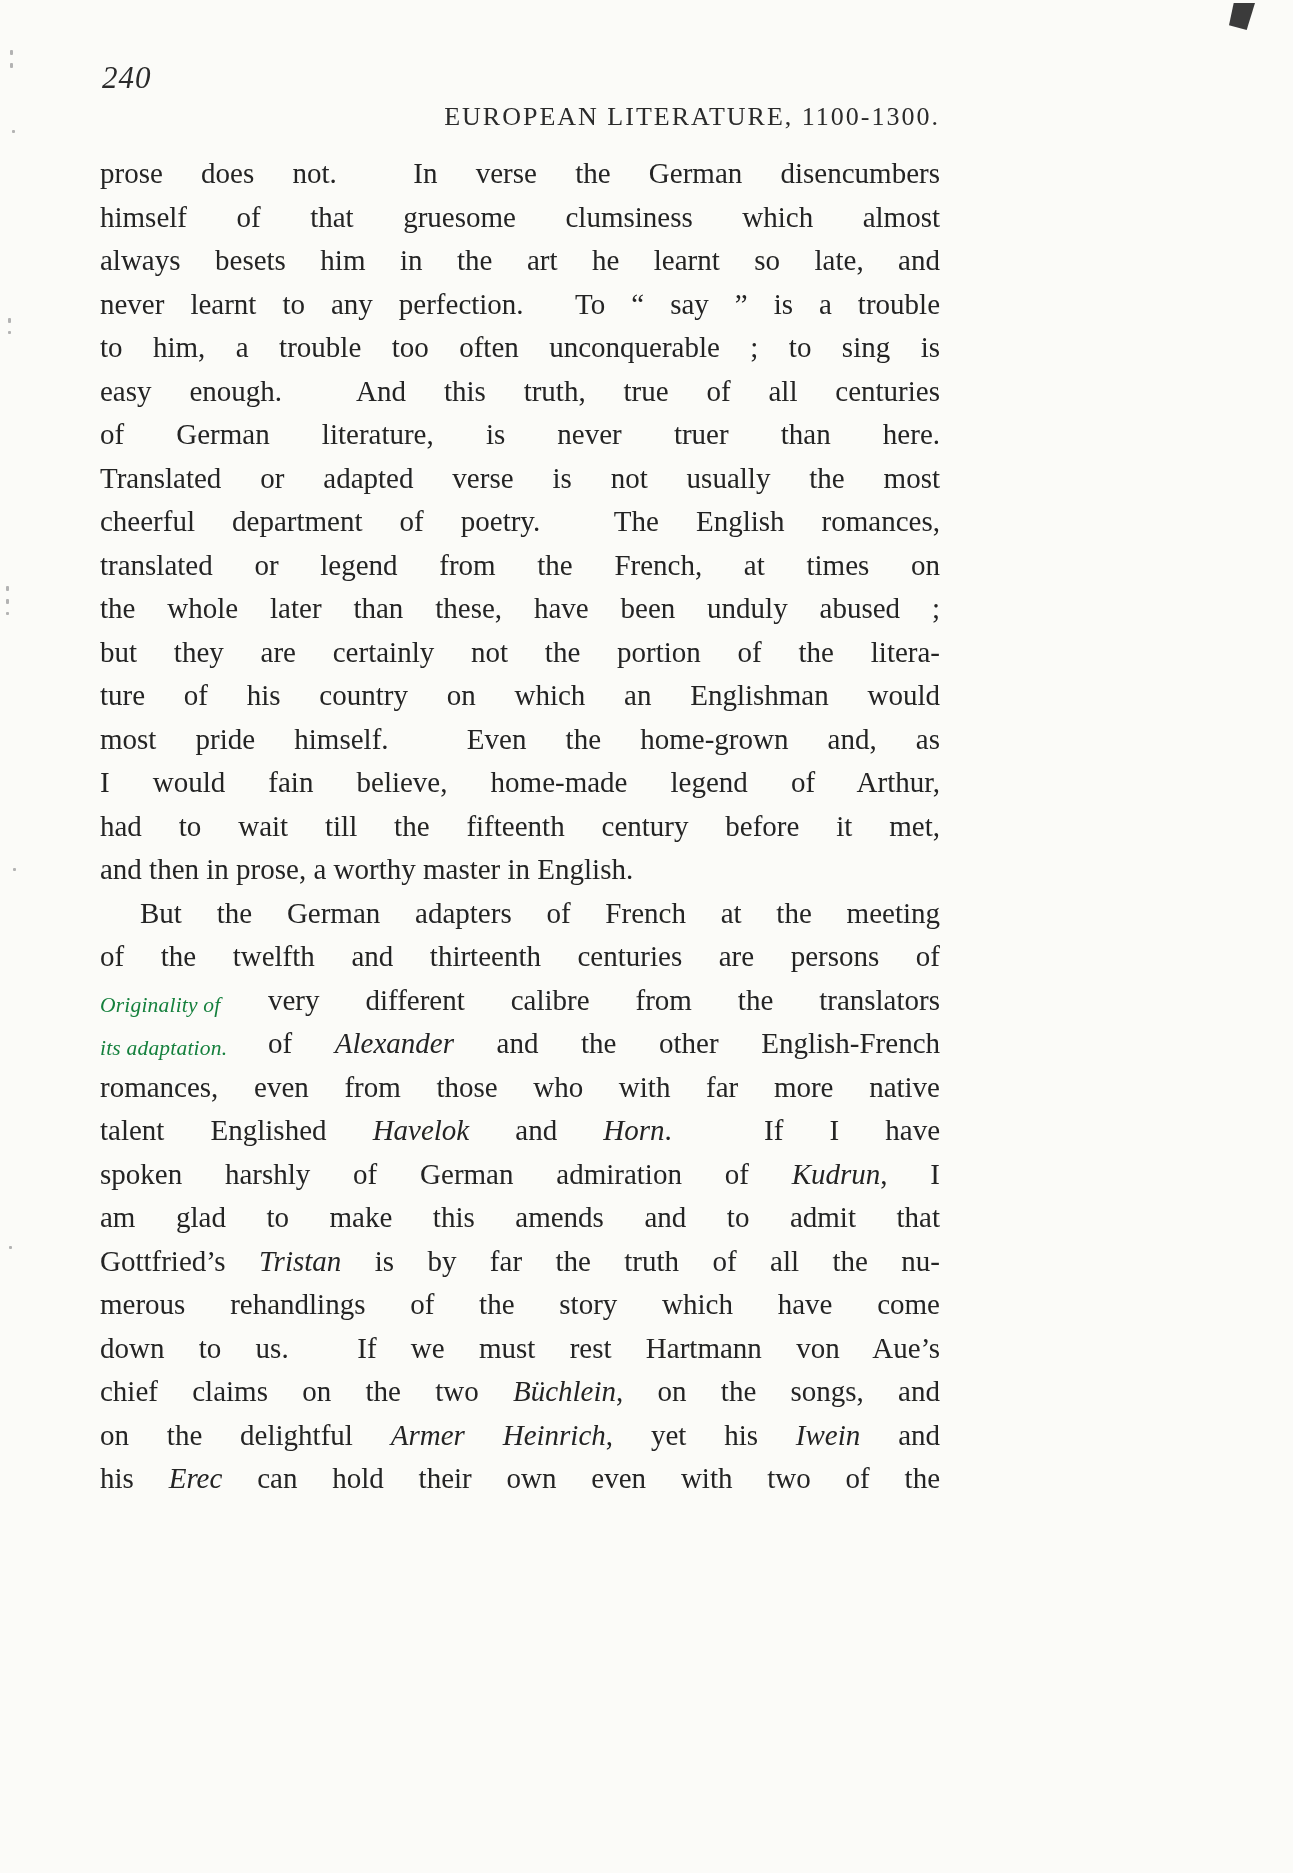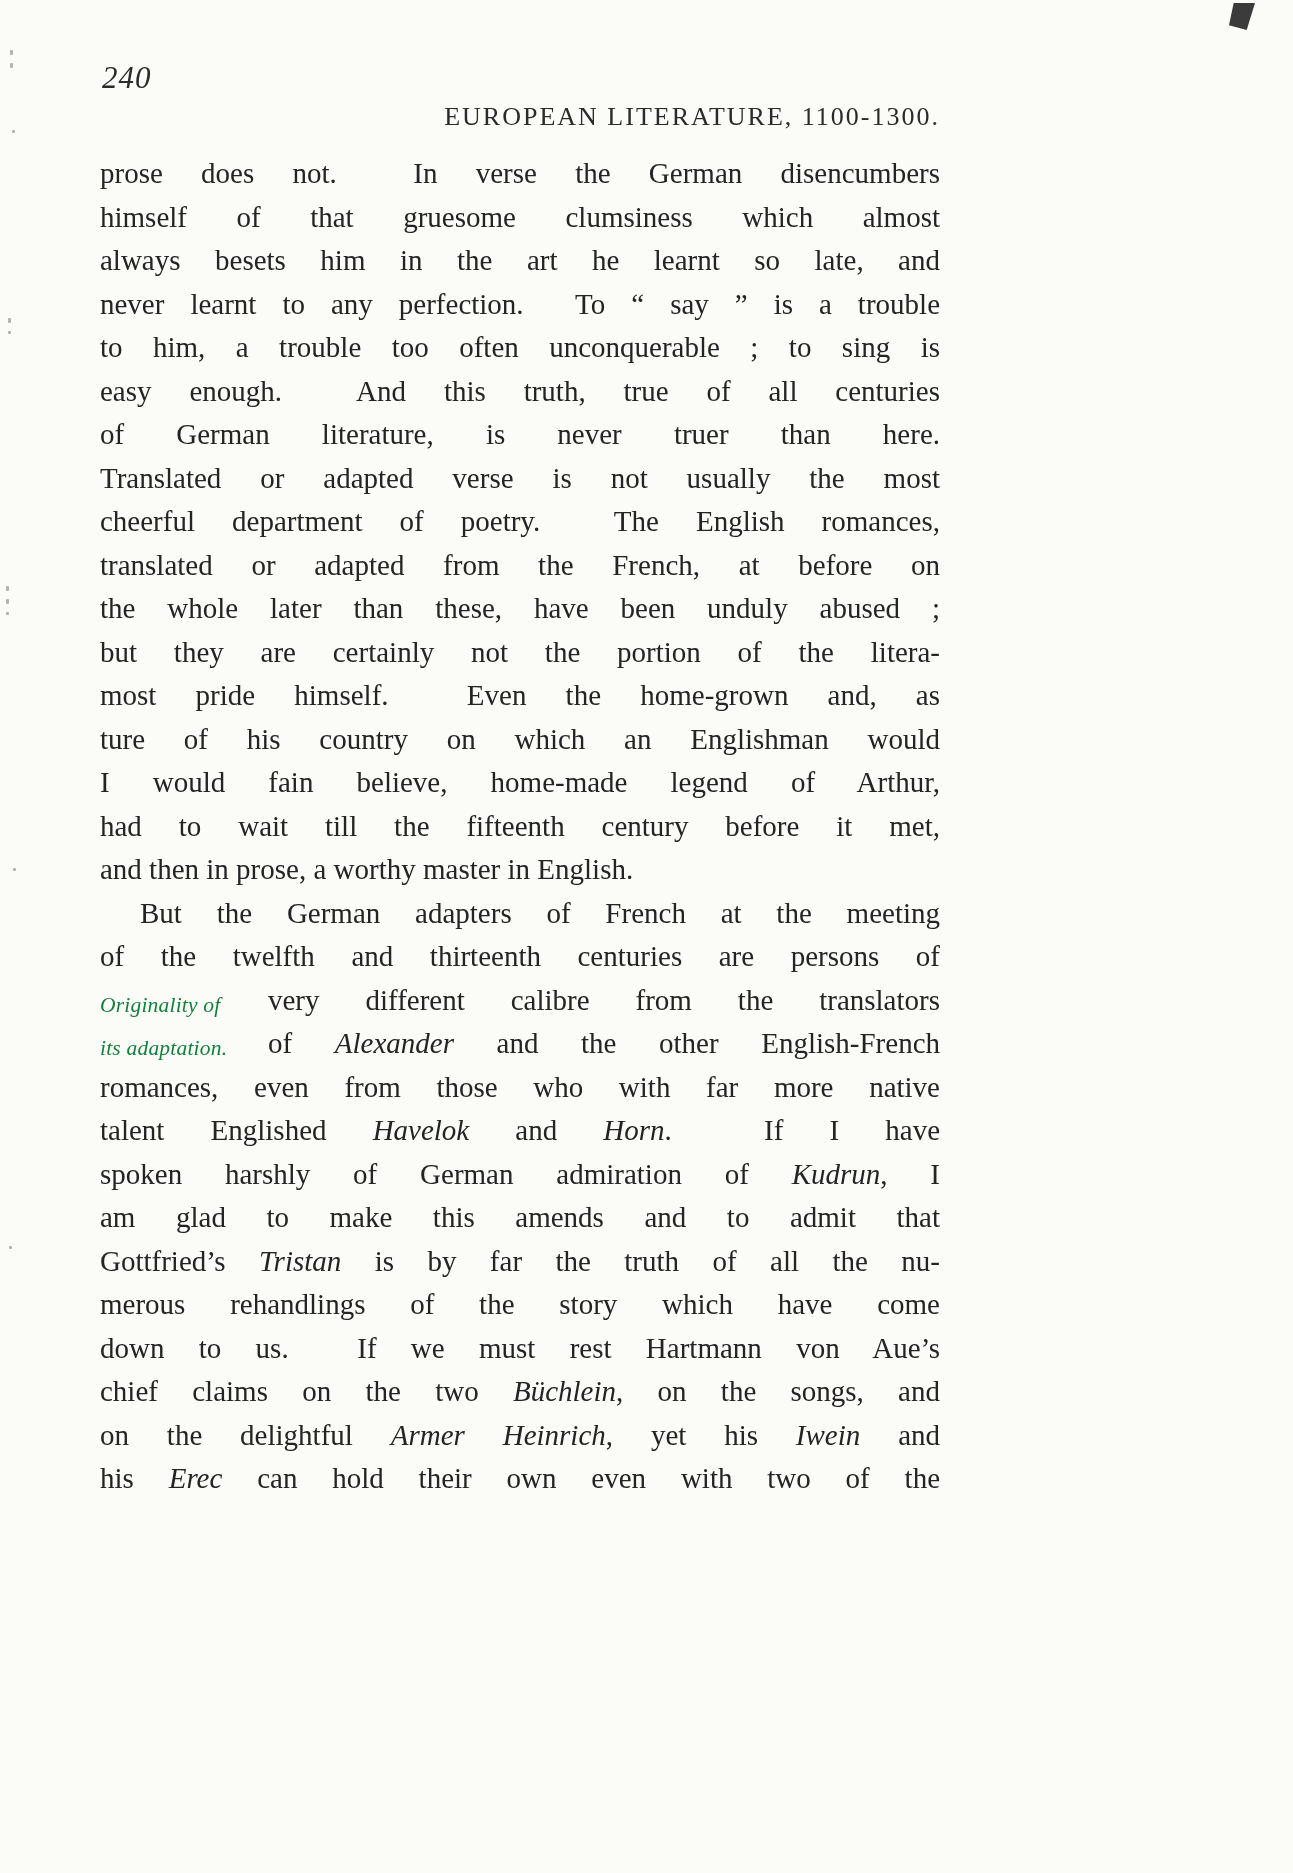--- a/index.html
+++ b/index.html
@@ -111,25 +111,25 @@
 <div class="body-text">
     <div class="line"><span>prose does not.  In verse the German disencumbers</span></div>
     <div class="line"><span>himself of that gruesome clumsiness which almost</span></div>
     <div class="line"><span>always besets him in the art he learnt so late, and</span></div>
     <div class="line"><span>never learnt to any perfection.  To “ say ” is a trouble</span></div>
     <div class="line"><span>to him, a trouble too often unconquerable ; to sing is</span></div>
     <div class="line"><span>easy enough.  And this truth, true of all centuries</span></div>
     <div class="line"><span>of German literature, is never truer than here.</span></div>
     <div class="line"><span>Translated or adapted verse is not usually the most</span></div>
     <div class="line"><span>cheerful department of poetry.  The English romances,</span></div>
-    <div class="line"><span>translated or adapted from the French, at before on</span></div>
+    <div class="line"><span>translated or legend from the French, at times on</span></div>
     <div class="line"><span>the whole later than these, have been unduly abused ;</span></div>
     <div class="line"><span>but they are certainly not the portion of the litera-</span></div>
+    <div class="line"><span>ture of his country on which an Englishman would</span></div>
     <div class="line"><span>most pride himself.  Even the home-grown and, as</span></div>
-    <div class="line"><span>ture of his country on which an Englishman would</span></div>
     <div class="line"><span>I would fain believe, home-made legend of Arthur,</span></div>
     <div class="line"><span>had to wait till the fifteenth century before it met,</span></div>
     <div class="line no-just"><span>and then in prose, a worthy master in English.</span></div>
     <div class="line first-indent"><span>But the German adapters of French at the meeting</span></div>
     <div class="line"><span>of the twelfth and thirteenth centuries are persons of</span></div>
     <div class="line has-note"><span class="sidenote">Originality of</span><span>very different calibre from the translators</span></div>
     <div class="line has-note"><span class="sidenote">its adaptation.</span><span>of </span><em>Alexander</em><span> and the other English-French</span></div>
     <div class="line"><span>romances, even from those who with far more native</span></div>
     <div class="line"><span>talent Englished </span><em>Havelok</em><span> and </span><em>Horn</em><span>.  If I have</span></div>
     <div class="line"><span>spoken harshly of German admiration of </span><em>Kudrun</em><span>, I</span></div>

